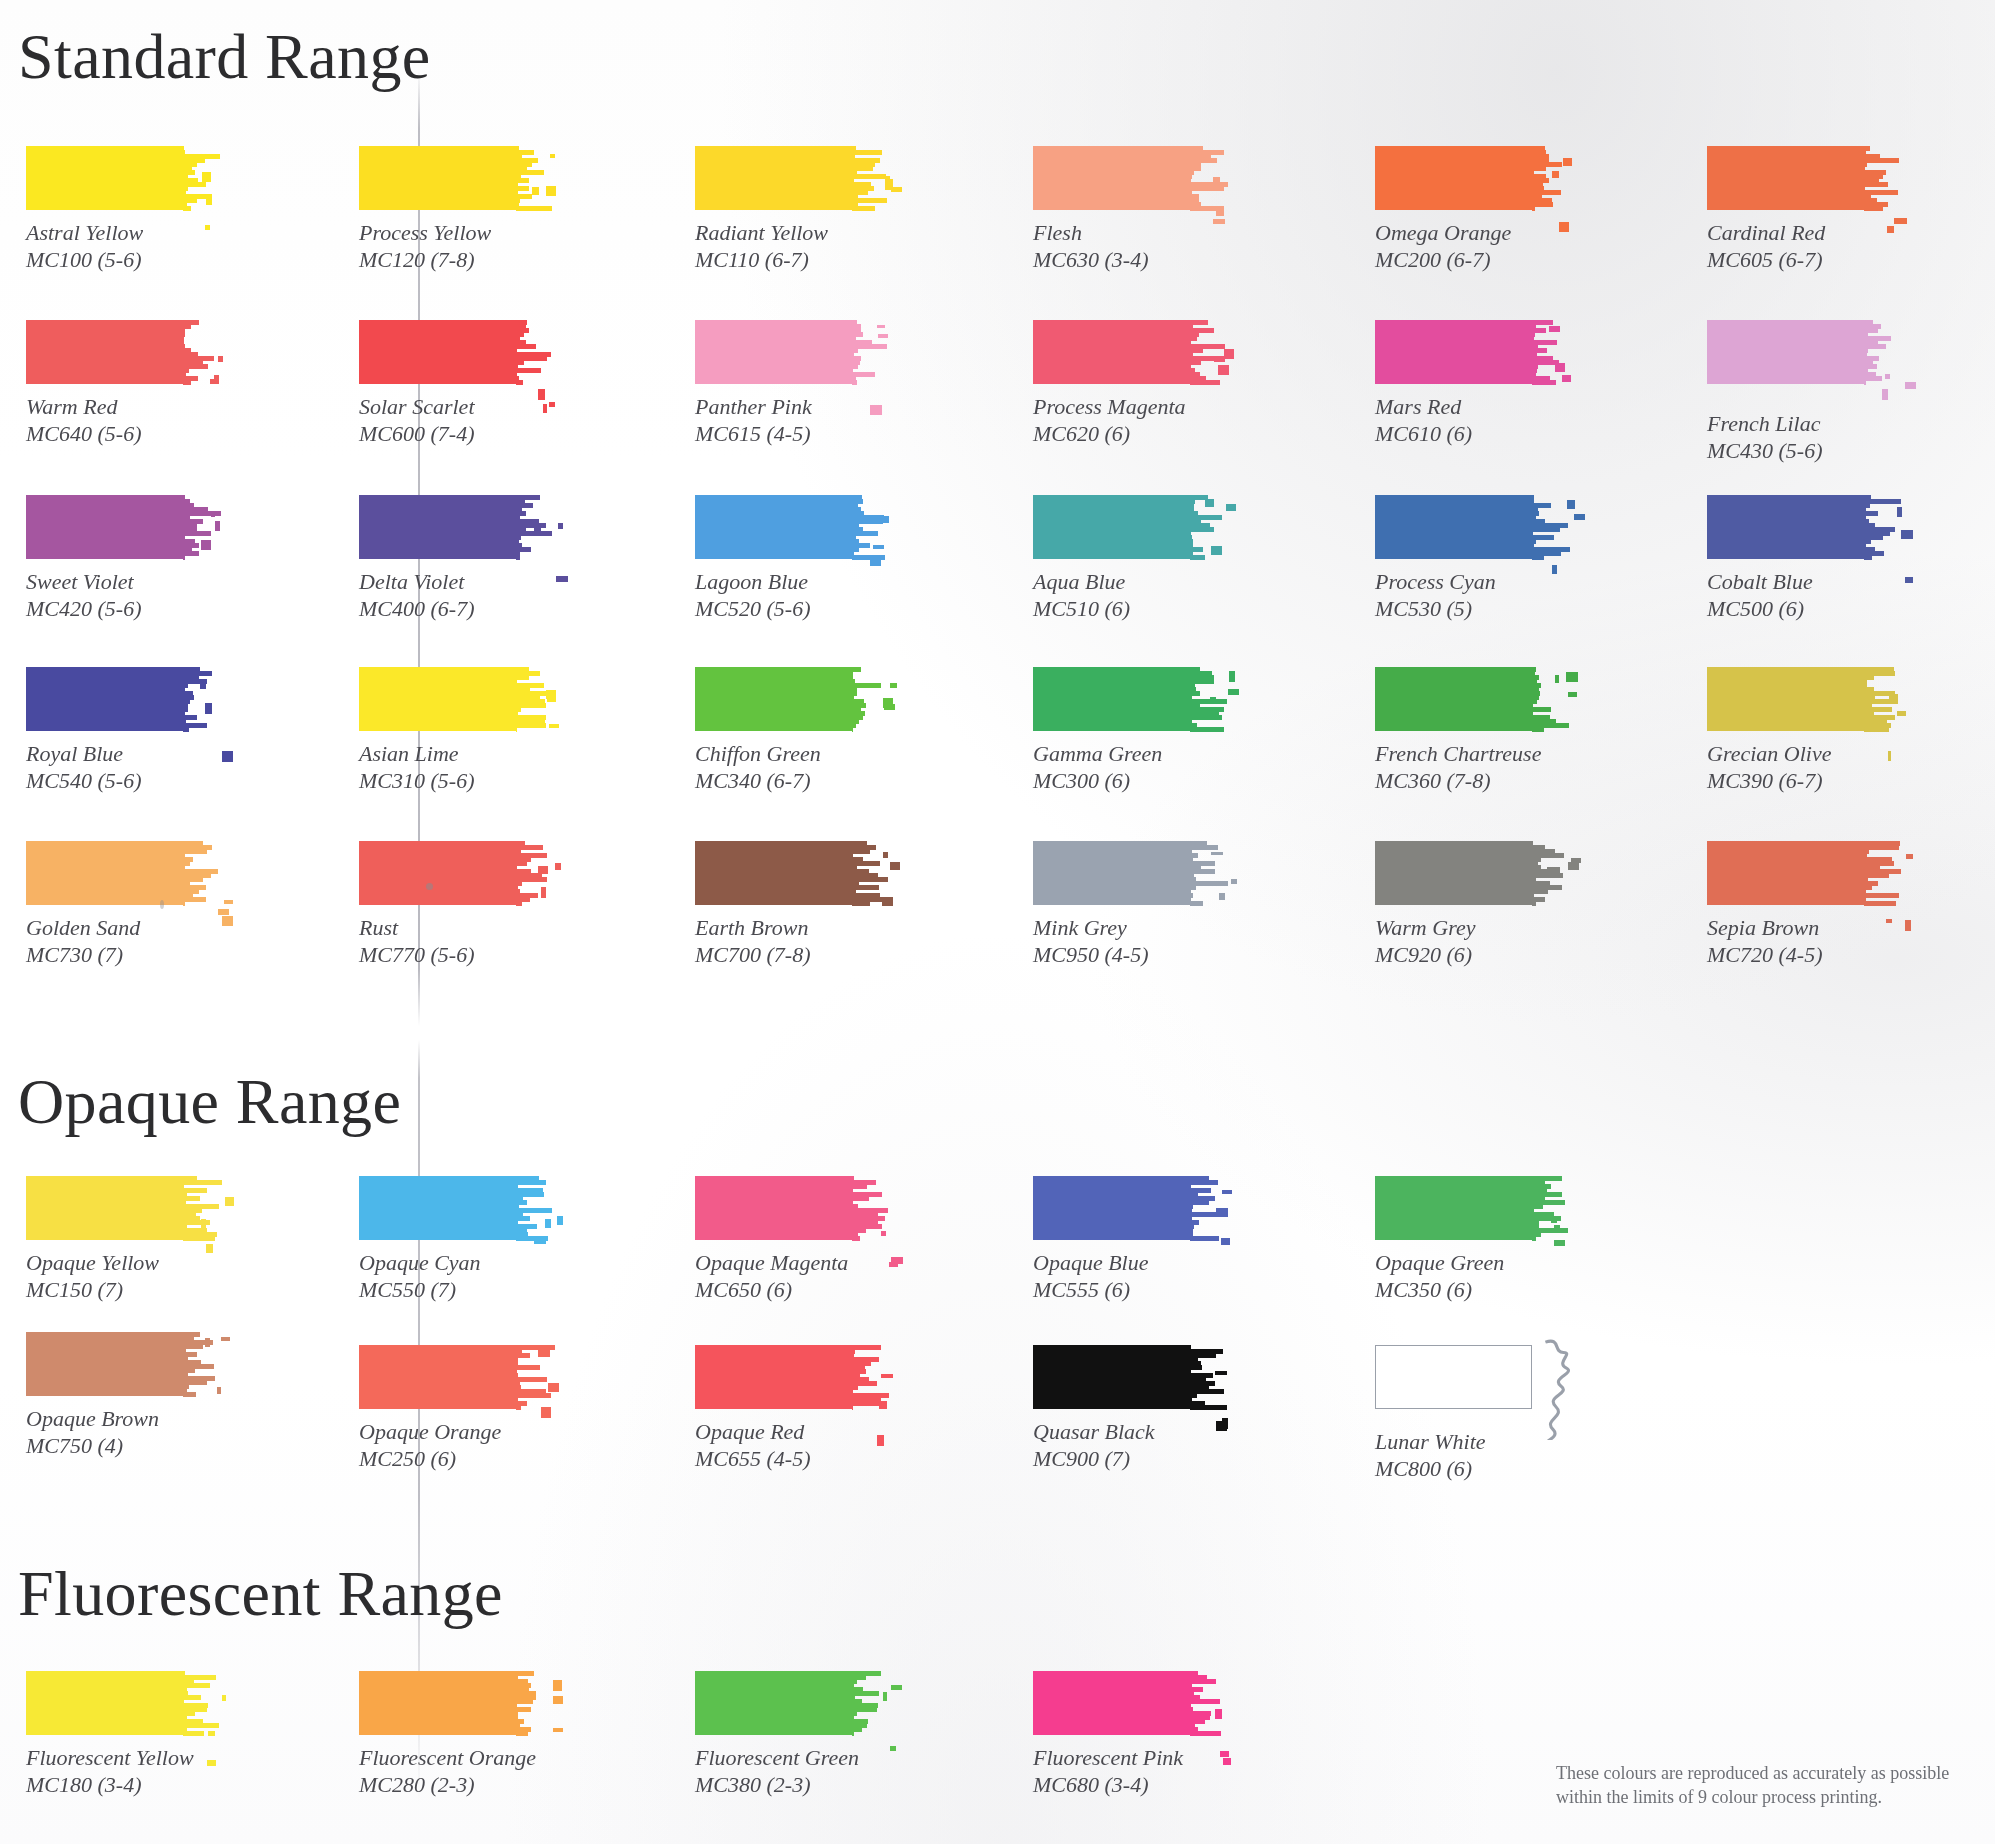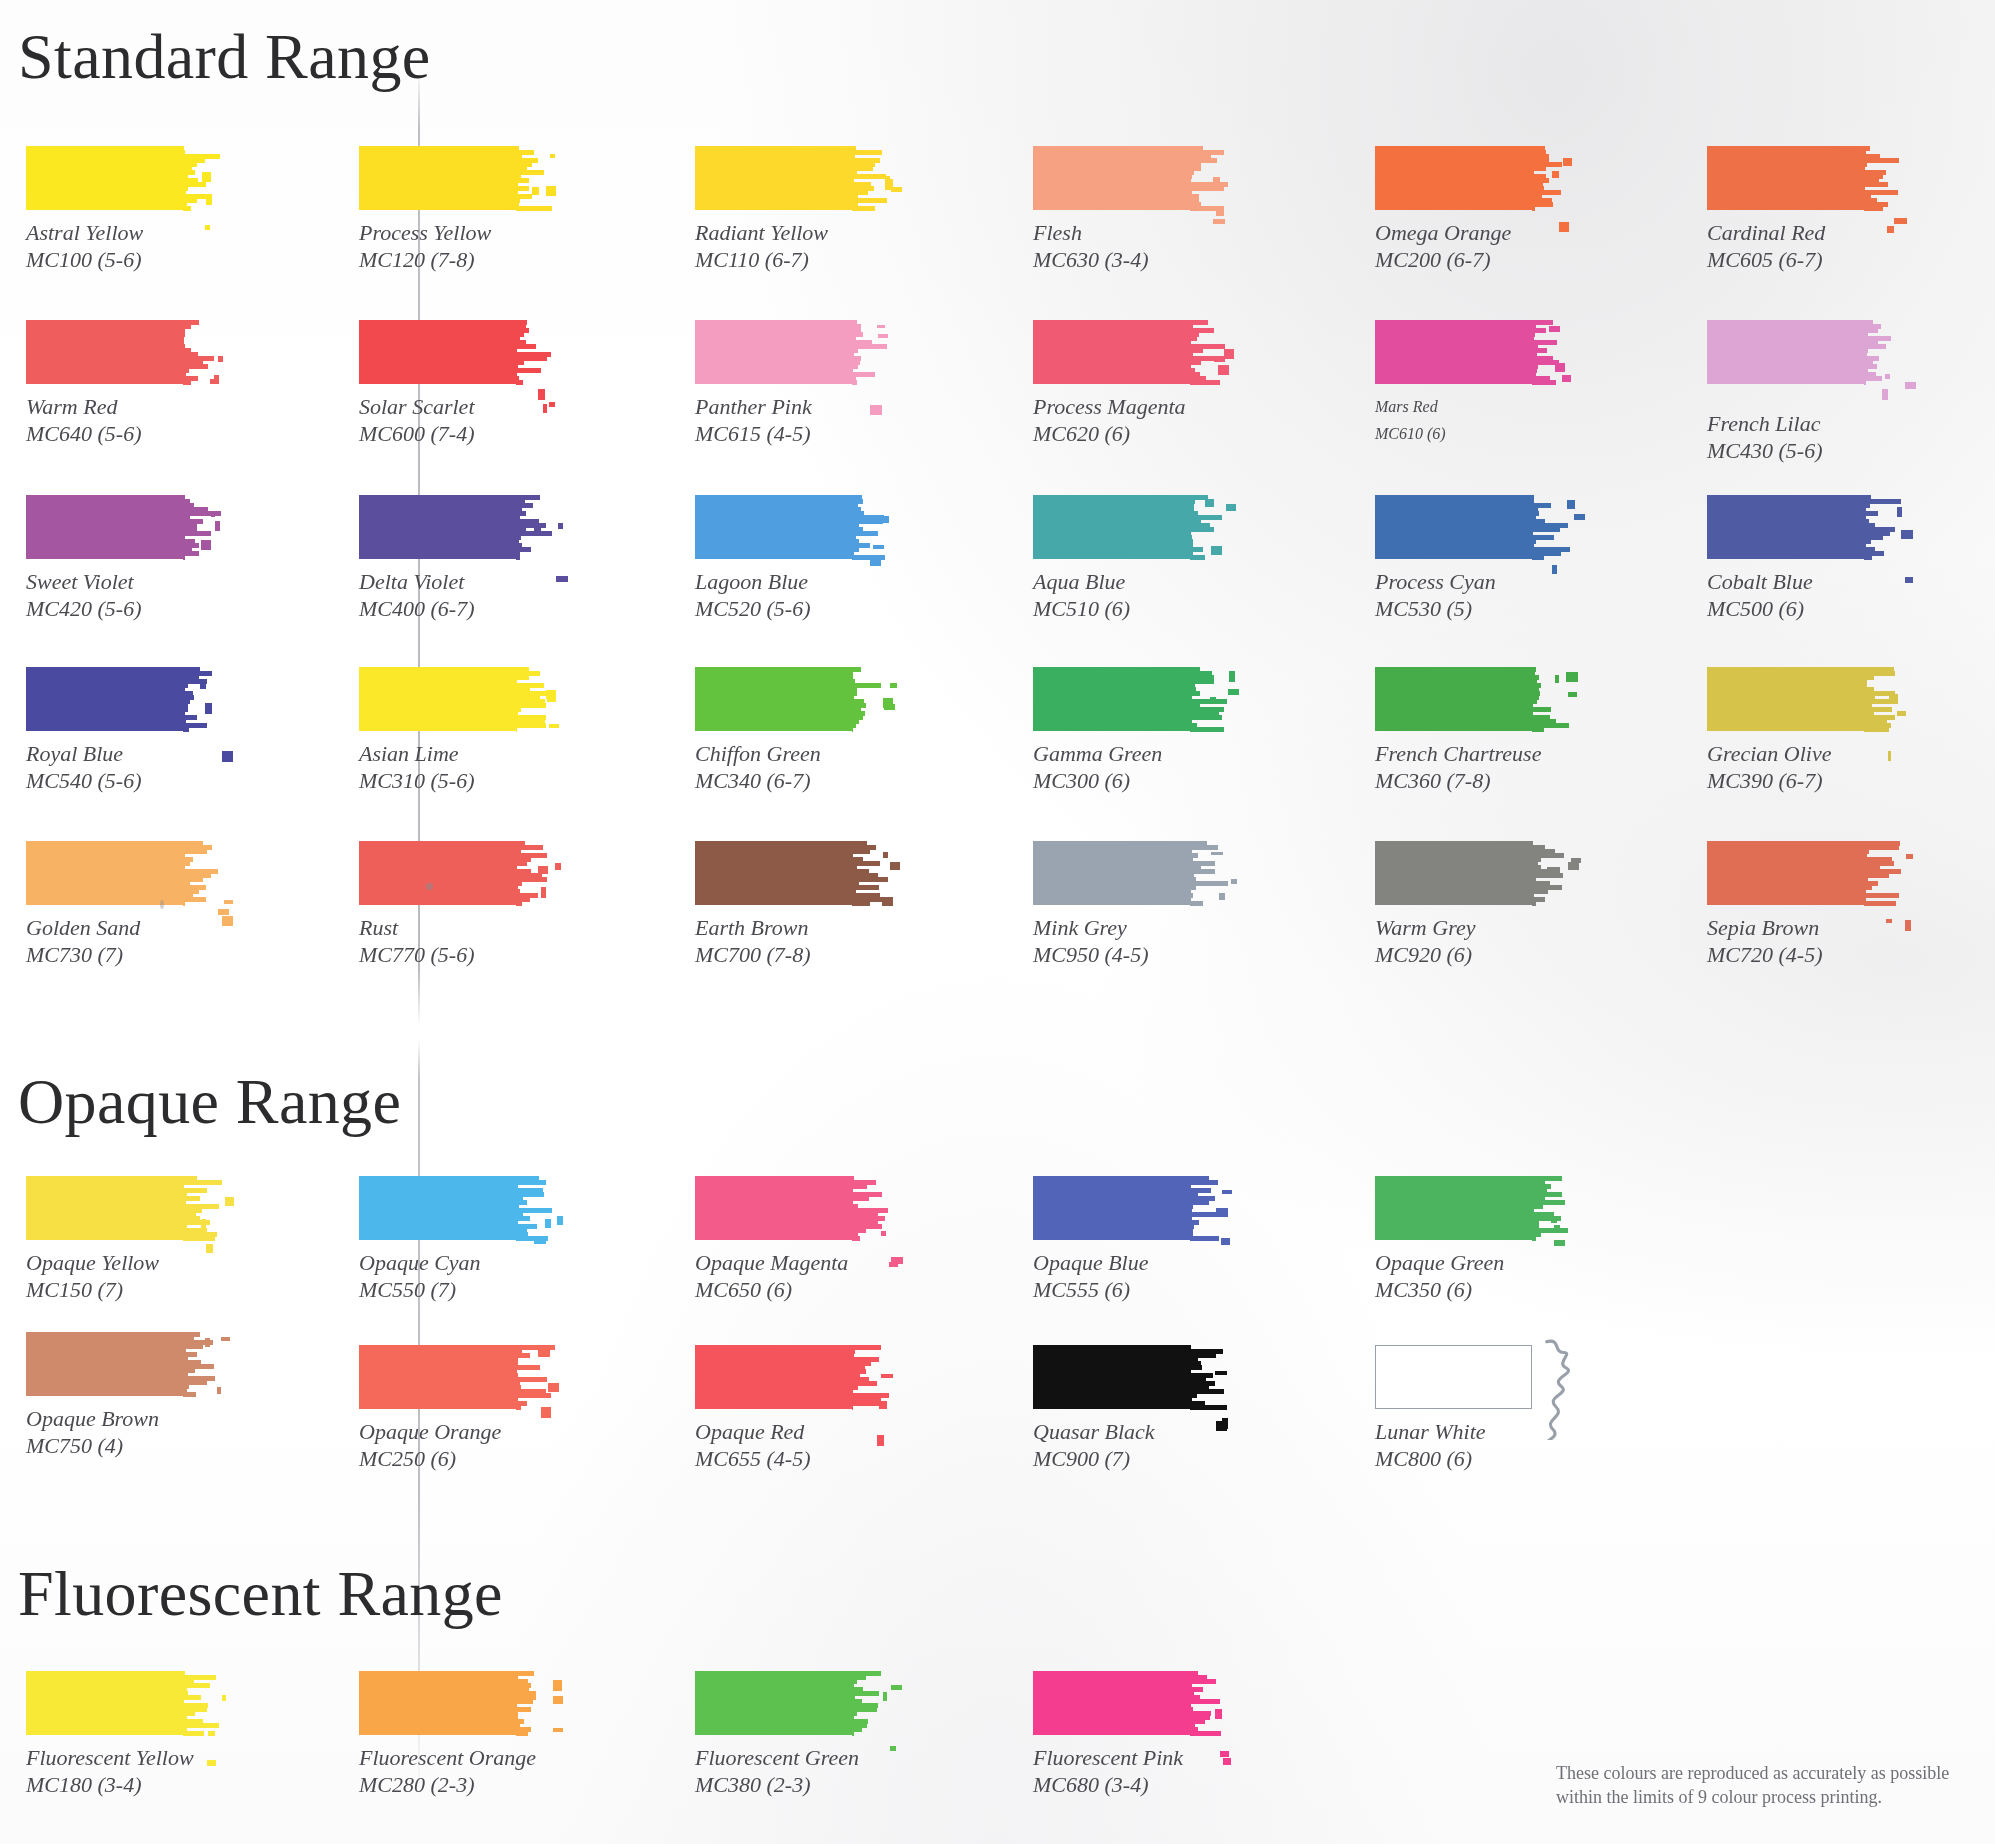--- a/index.html
+++ b/index.html
@@ -386,21 +386,21 @@
             <i style="left: 0px; top: 44px; height: 4.8px; width: 6.3px; background: rgb(227, 77, 158);"></i>
             <i style="left: 0px; top: 48px; height: 4.8px; width: 4.5px; background: rgb(227, 77, 158);"></i>
             <i style="left: 0px; top: 52px; height: 4.8px; width: 3.6px; background: rgb(227, 77, 158);"></i>
             <i style="left: 0px; top: 56px; height: 4.8px; width: 18.4px; background: rgb(227, 77, 158);"></i>
             <i style="left: 0px; top: 60px; height: 4.8px; width: 23.6px; background: rgb(227, 77, 158);"></i>
             <i style="left: 23px; top: 43px; width: 9.8px; height: 8.7px; background: rgb(227, 77, 158);"></i>
             <i style="left: 30px; top: 55px; width: 8.7px; height: 6.8px; background: rgb(227, 77, 158);"></i>
             <i style="left: 17px; top: 5.7px; width: 11.4px; height: 6.1px; background: rgb(227, 77, 158);"></i>
           </span>
         </div>
-        <div class="cap" style="margin-top: 9px; font-size: 16px; line-height: 27px;"><span>Mars Red</span><span class="code">MC610 (6)</span></div>
+        <div class="cap" style="margin-top: 9px; font-size: 22px; line-height: 27px;"><span>Mars Red</span><span class="code">MC610 (6)</span></div>
       </div>
       <div class="cell" style="left: 1707px; top: 320px;">
         <div class="swatch" style="width: 191px; height: 64px;">
           <div class="body" style="background: rgb(221, 165, 212); width: 157px;"></div>
           <span class="rag" style="left: 157px; height: 64px;">
             <i style="left: 0px; top: 0px; height: 4.8px; width: 9px; background: rgb(221, 165, 212);"></i>
             <i style="left: 0px; top: 4px; height: 4.8px; width: 17px; background: rgb(221, 165, 212);"></i>
             <i style="left: 0px; top: 8px; height: 4.8px; width: 14px; background: rgb(221, 165, 212);"></i>
             <i style="left: 0px; top: 12px; height: 4.8px; width: 3.6px; background: rgb(221, 165, 212);"></i>
             <i style="left: 0px; top: 16px; height: 4.8px; width: 27px; background: rgb(221, 165, 212);"></i>
@@ -1151,21 +1151,21 @@
         </div>
         <div class="cap" style="margin-top: 9px; font-size: 22px; line-height: 27px;"><span>Quasar Black</span><span class="code">MC900 (7)</span></div>
       </div>
       <div class="cell" style="left: 1375px; top: 1345px;">
         <div class="swatch" style="width: 191px; height: 64px;">
           <div class="body white-swatch" style="background: rgb(255, 255, 255); width: 157px;"></div>
           <svg width="60" height="103" viewBox="0 0 46 80" style="position: absolute; left: 152px; top: -8px;">
             <path d="M14 4 C26 0 20 12 28 12 C36 12 22 20 30 24 C38 28 18 32 26 38 C34 44 14 46 22 54 C30 62 12 64 20 72 C25 77 16 80 12 84" fill="none" stroke="#9aa0aa" stroke-width="2.4"></path>
           </svg>
         </div>
-        <div class="cap" style="margin-top: 9px; font-size: 22px; line-height: 27px;"><span>Lunar White</span><span class="code">MC800 (6)</span></div>
+        <div class="cap" style="margin-top: 19px; font-size: 22px; line-height: 27px;"><span>Lunar White</span><span class="code">MC800 (6)</span></div>
       </div>
       <div class="cell" style="left: 26px; top: 1671px;">
         <div class="swatch" style="width: 191px; height: 64px;">
           <div class="body" style="background: rgb(247, 233, 53); width: 157px;"></div>
           <span class="rag" style="left: 157px; height: 64px;">
             <i style="left: 0px; top: 0px; height: 4.8px; width: 1.6px; background: rgb(247, 233, 53);"></i>
             <i style="left: 0px; top: 4px; height: 4.8px; width: 33px; background: rgb(247, 233, 53);"></i>
             <i style="left: 0px; top: 8px; height: 4.8px; width: 10.6px; background: rgb(247, 233, 53);"></i>
             <i style="left: 0px; top: 12px; height: 4.8px; width: 27px; background: rgb(247, 233, 53);"></i>
             <i style="left: 0px; top: 16px; height: 4.8px; width: 4.3px; background: rgb(247, 233, 53);"></i>

